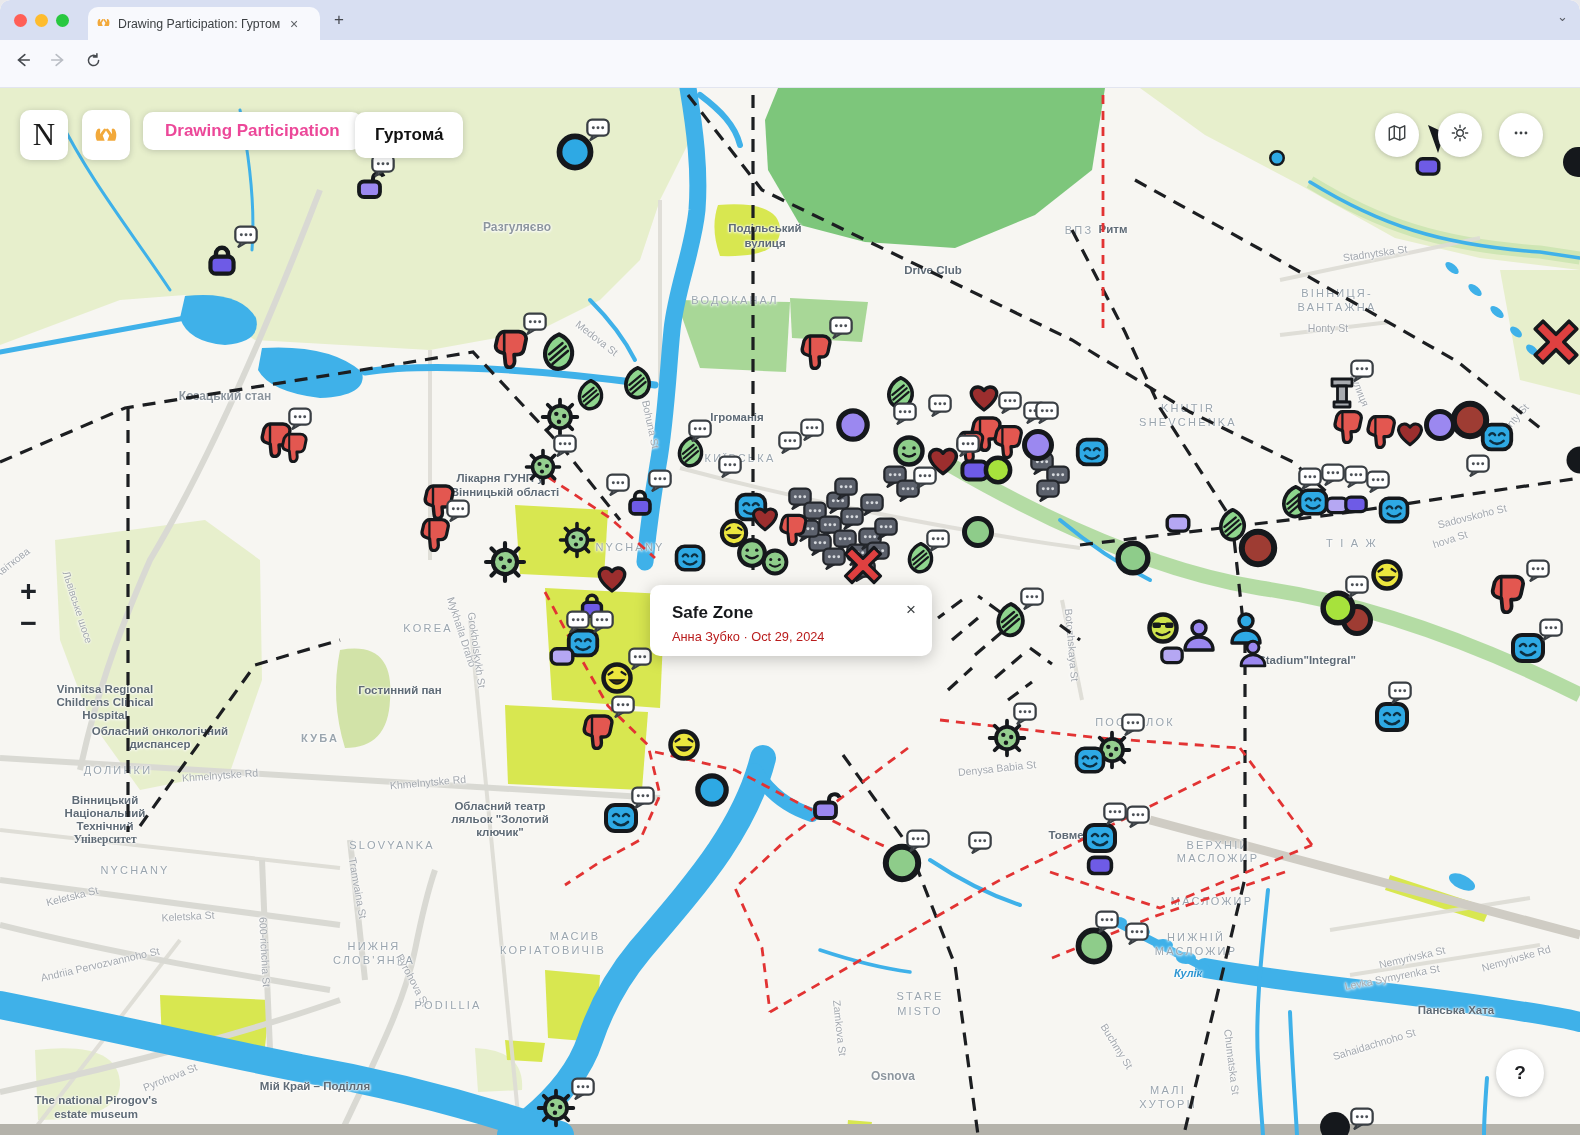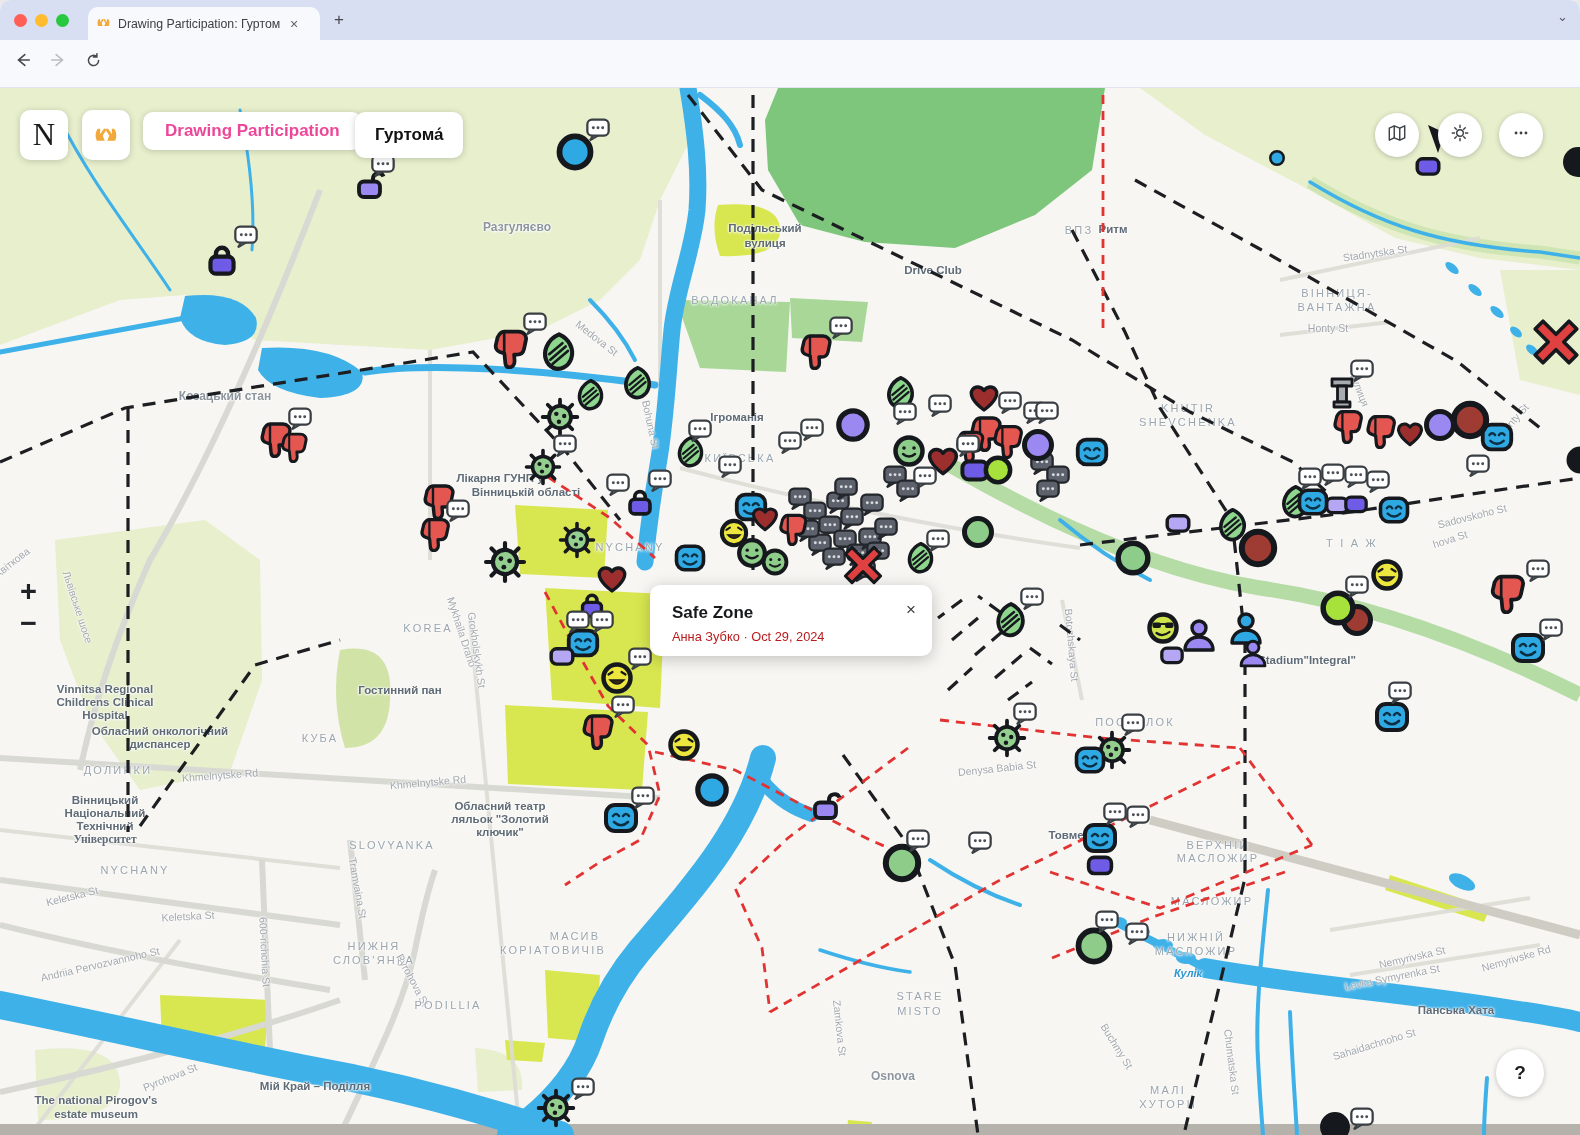--- a/index.html
+++ b/index.html
@@ -312,37 +312,37 @@
         <div class="lbl lbl-street" style="left: 358px; top: 800px; z-index: 15; transform: translate(-50%, -50%) rotate(80deg);">Tramvaina St</div>
         <div class="lbl lbl-area" style="left: 374px; top: 858px; z-index: 15;">НИЖНЯ</div>
         <div class="lbl lbl-area" style="left: 374px; top: 872px; z-index: 15;">СЛОВ'ЯНКА</div>
         <div class="lbl lbl-area" style="left: 392px; top: 757px; z-index: 15;">SLOVYANKA</div>
         <div class="lbl lbl-street" style="left: 170px; top: 989px; z-index: 15; transform: translate(-50%, -50%) rotate(-22deg);">Pyrohova St</div>
         <div class="lbl lbl-street" style="left: 413px; top: 892px; z-index: 15; transform: translate(-50%, -50%) rotate(62deg);">Pyrohova St</div>
         <div class="lbl lbl-poi" style="left: 315px; top: 998px; z-index: 15; text-align: right;">Мій Край – Поділля</div>
         <div class="lbl lbl-poi" style="left: 96px; top: 1012px; z-index: 15;">The national Pirogov's</div>
         <div class="lbl lbl-poi" style="left: 96px; top: 1026px; z-index: 15;">estate museum</div>
         <div class="lbl lbl-area" style="left: 118px; top: 682px; z-index: 15;">ДОЛИНКИ</div>
-        <div class="lbl lbl-area" style="left: 320px; top: 650px; z-index: 15;">КУБА</div>
+        <div class="lbl lbl-area" style="left: 320px; top: 650px; z-index: 15; font-weight: bold;">КУБА</div>
         <div class="lbl lbl-area" style="left: 428px; top: 540px; z-index: 15;">KOREA</div>
         <div class="lbl lbl-poi" style="left: 400px; top: 602px; z-index: 15;">Гостинний пан</div>
         <div class="lbl lbl-poi" style="left: 500px; top: 718px; z-index: 15;">Обласний театр</div>
         <div class="lbl lbl-poi" style="left: 500px; top: 731px; z-index: 15;">ляльок "Золотий</div>
         <div class="lbl lbl-poi" style="left: 500px; top: 744px; z-index: 15;">ключик"</div>
         <div class="lbl lbl-area" style="left: 553px; top: 848px; z-index: 15; padding-left: 44px;">МАСИВ</div>
         <div class="lbl lbl-area" style="left: 553px; top: 862px; z-index: 15;">КОРІАТОВИЧІВ</div>
         <div class="lbl lbl-area" style="left: 448px; top: 917px; z-index: 15;">PODILLIA</div>
         <div class="lbl lbl-street" style="left: 78px; top: 519px; z-index: 15; transform: translate(-50%, -50%) rotate(72deg);">Львівське шосе</div>
         <div class="lbl lbl-street" style="left: 12px; top: 474px; z-index: 15; transform: translate(-50%, -50%) rotate(-38deg);">Квіткова</div>
         <div class="lbl lbl-street" style="left: 597px; top: 250px; z-index: 15; transform: translate(-50%, -50%) rotate(38deg);">Medova St</div>
         <div class="lbl lbl-street" style="left: 650px; top: 332px; z-index: 15; transform: translate(-50%, -50%) rotate(78deg);">I. Bohuna St</div>
         <div class="lbl lbl-street" style="left: 462px; top: 544px; z-index: 15; transform: translate(-50%, -50%) rotate(72deg);">Mykhaila Draho</div>
         <div class="lbl lbl-street" style="left: 477px; top: 562px; z-index: 15; transform: translate(-50%, -50%) rotate(82deg);">Grokholskykh St</div>
         <div class="lbl lbl-poi" style="left: 500px; top: 390px; z-index: 15;">Лікарня ГУНП у</div>
-        <div class="lbl lbl-poi" style="left: 505px; top: 404px; z-index: 15; padding-left: 42px;">Вінницькій області</div>
+        <div class="lbl lbl-poi" style="left: 505px; top: 404px; z-index: 15;">Вінницькій області</div>
         <div class="lbl lbl-area" style="left: 630px; top: 459px; z-index: 15;">NYCHANY</div>
         <div class="lbl lbl-area" style="left: 740px; top: 370px; z-index: 15;">КИЇВСЬКА</div>
         <div class="lbl lbl-poi" style="left: 737px; top: 329px; z-index: 15;">Ігроманія</div>
         <div class="lbl lbl-poi" style="left: 765px; top: 140px; z-index: 15;">Подільський</div>
         <div class="lbl lbl-poi" style="left: 765px; top: 155px; z-index: 15;">вулиця</div>
         <div class="lbl lbl-area" style="left: 735px; top: 212px; z-index: 15;">ВОДОКАНАЛ</div>
         <div class="lbl lbl-poi" style="left: 933px; top: 182px; z-index: 15;">Drive Club</div>
         <div class="lbl lbl-area" style="left: 1079px; top: 142px; z-index: 15;">ВПЗ</div>
         <div class="lbl lbl-poi" style="left: 1113px; top: 141px; z-index: 15;">Ритм</div>
         <div class="lbl lbl-area" style="left: 1188px; top: 320px; z-index: 15;">KHUTIR</div>

